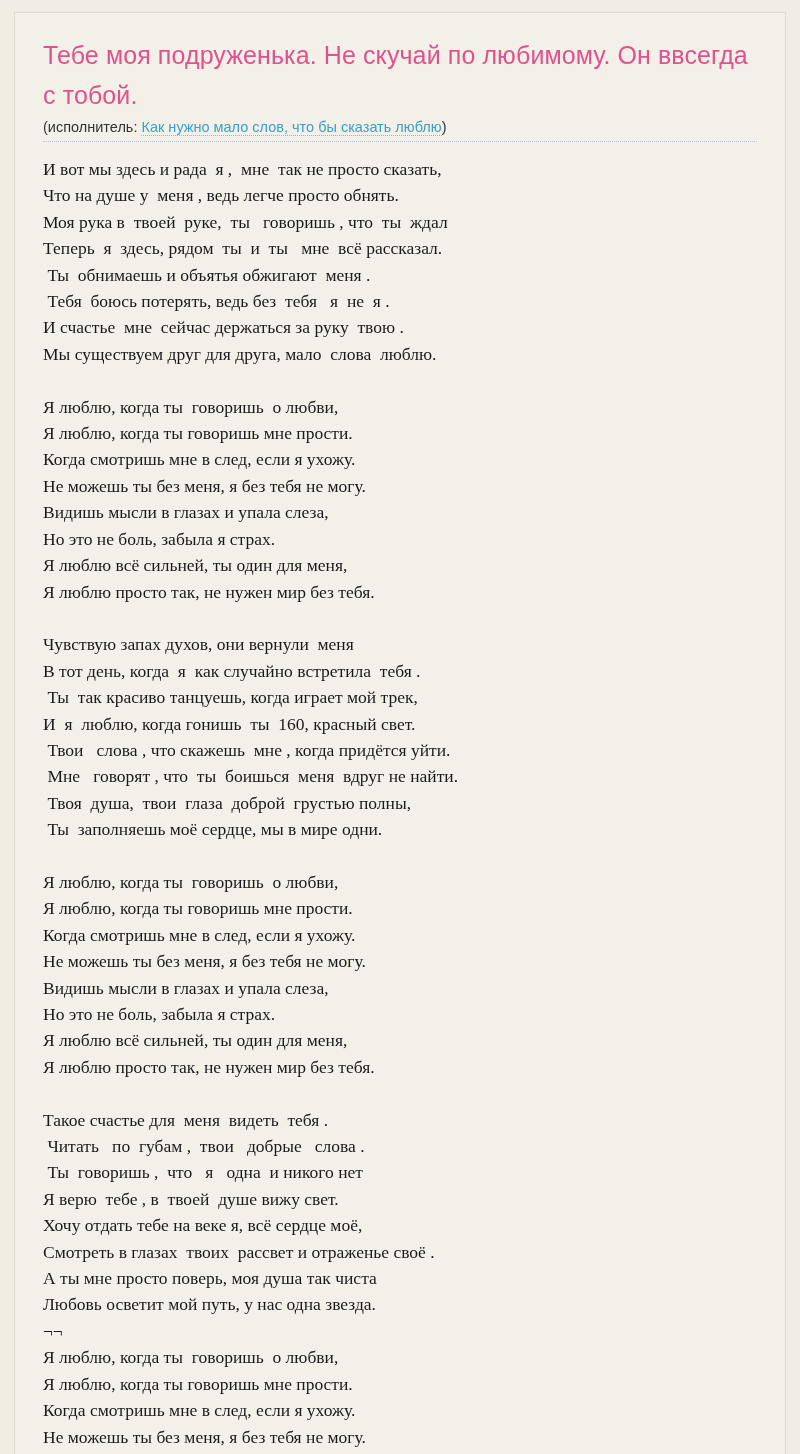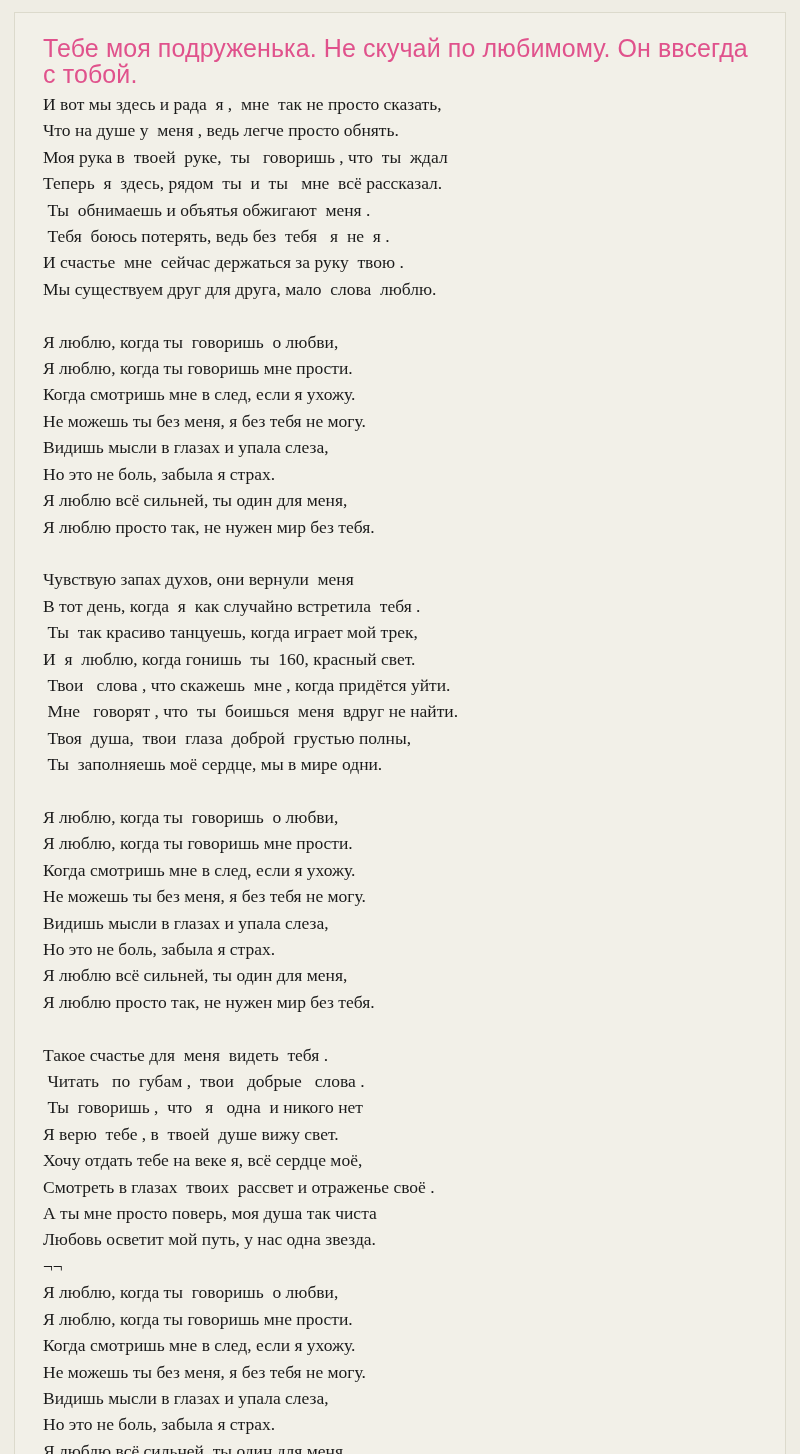--- a/index.html
+++ b/index.html
@@ -25,21 +25,21 @@
     border: 1px solid #dcdacc;
     box-sizing: border-box;
     width: 772px;
     min-height: 1430px;
     padding: 22px 28px 10px 28px;
     position: relative;
   }
   .song-title {
     color: #e0528c;
     font-size: 25px;
-    line-height: 26px;
+    line-height: 40px;
     font-weight: normal;
     margin: 0 0 4px 0;
     letter-spacing: 0.1px;
   }
   .artist-line {
     font-size: 14.5px;
     color: #333;
     margin: 0 0 14px 0;
     padding-bottom: 6px;
     border-bottom: 1px dotted #b9c6cf;
@@ -61,20 +61,21 @@
   }
 </style>
 </head>
 <body>
 
 <div class="page">
   <div class="sheet">
 
     <h1 class="song-title">Тебе моя подруженька. Не скучай по любимому. Он ввсегда с тобой.</h1>
 
+    <div class="artist-line"><span>(исполнитель: </span><a class="artist-link" href="#">Как нужно мало слов, что бы сказать люблю</a><span>)</span></div>
 
     <pre class="lyrics">И вот мы здесь и рада  я ,  мне  так не просто сказать,
 Что на душе у  меня , ведь легче просто обнять.
 Моя рука в  твоей  руке,  ты   говоришь , что  ты  ждал
 Теперь  я  здесь, рядом  ты  и  ты   мне  всё рассказал.
  Ты  обнимаешь и объятья обжигают  меня .
  Тебя  боюсь потерять, ведь без  тебя   я  не  я .
 И счастье  мне  сейчас держаться за руку  твою .
 Мы существуем друг для друга, мало  слова  люблю.
 

